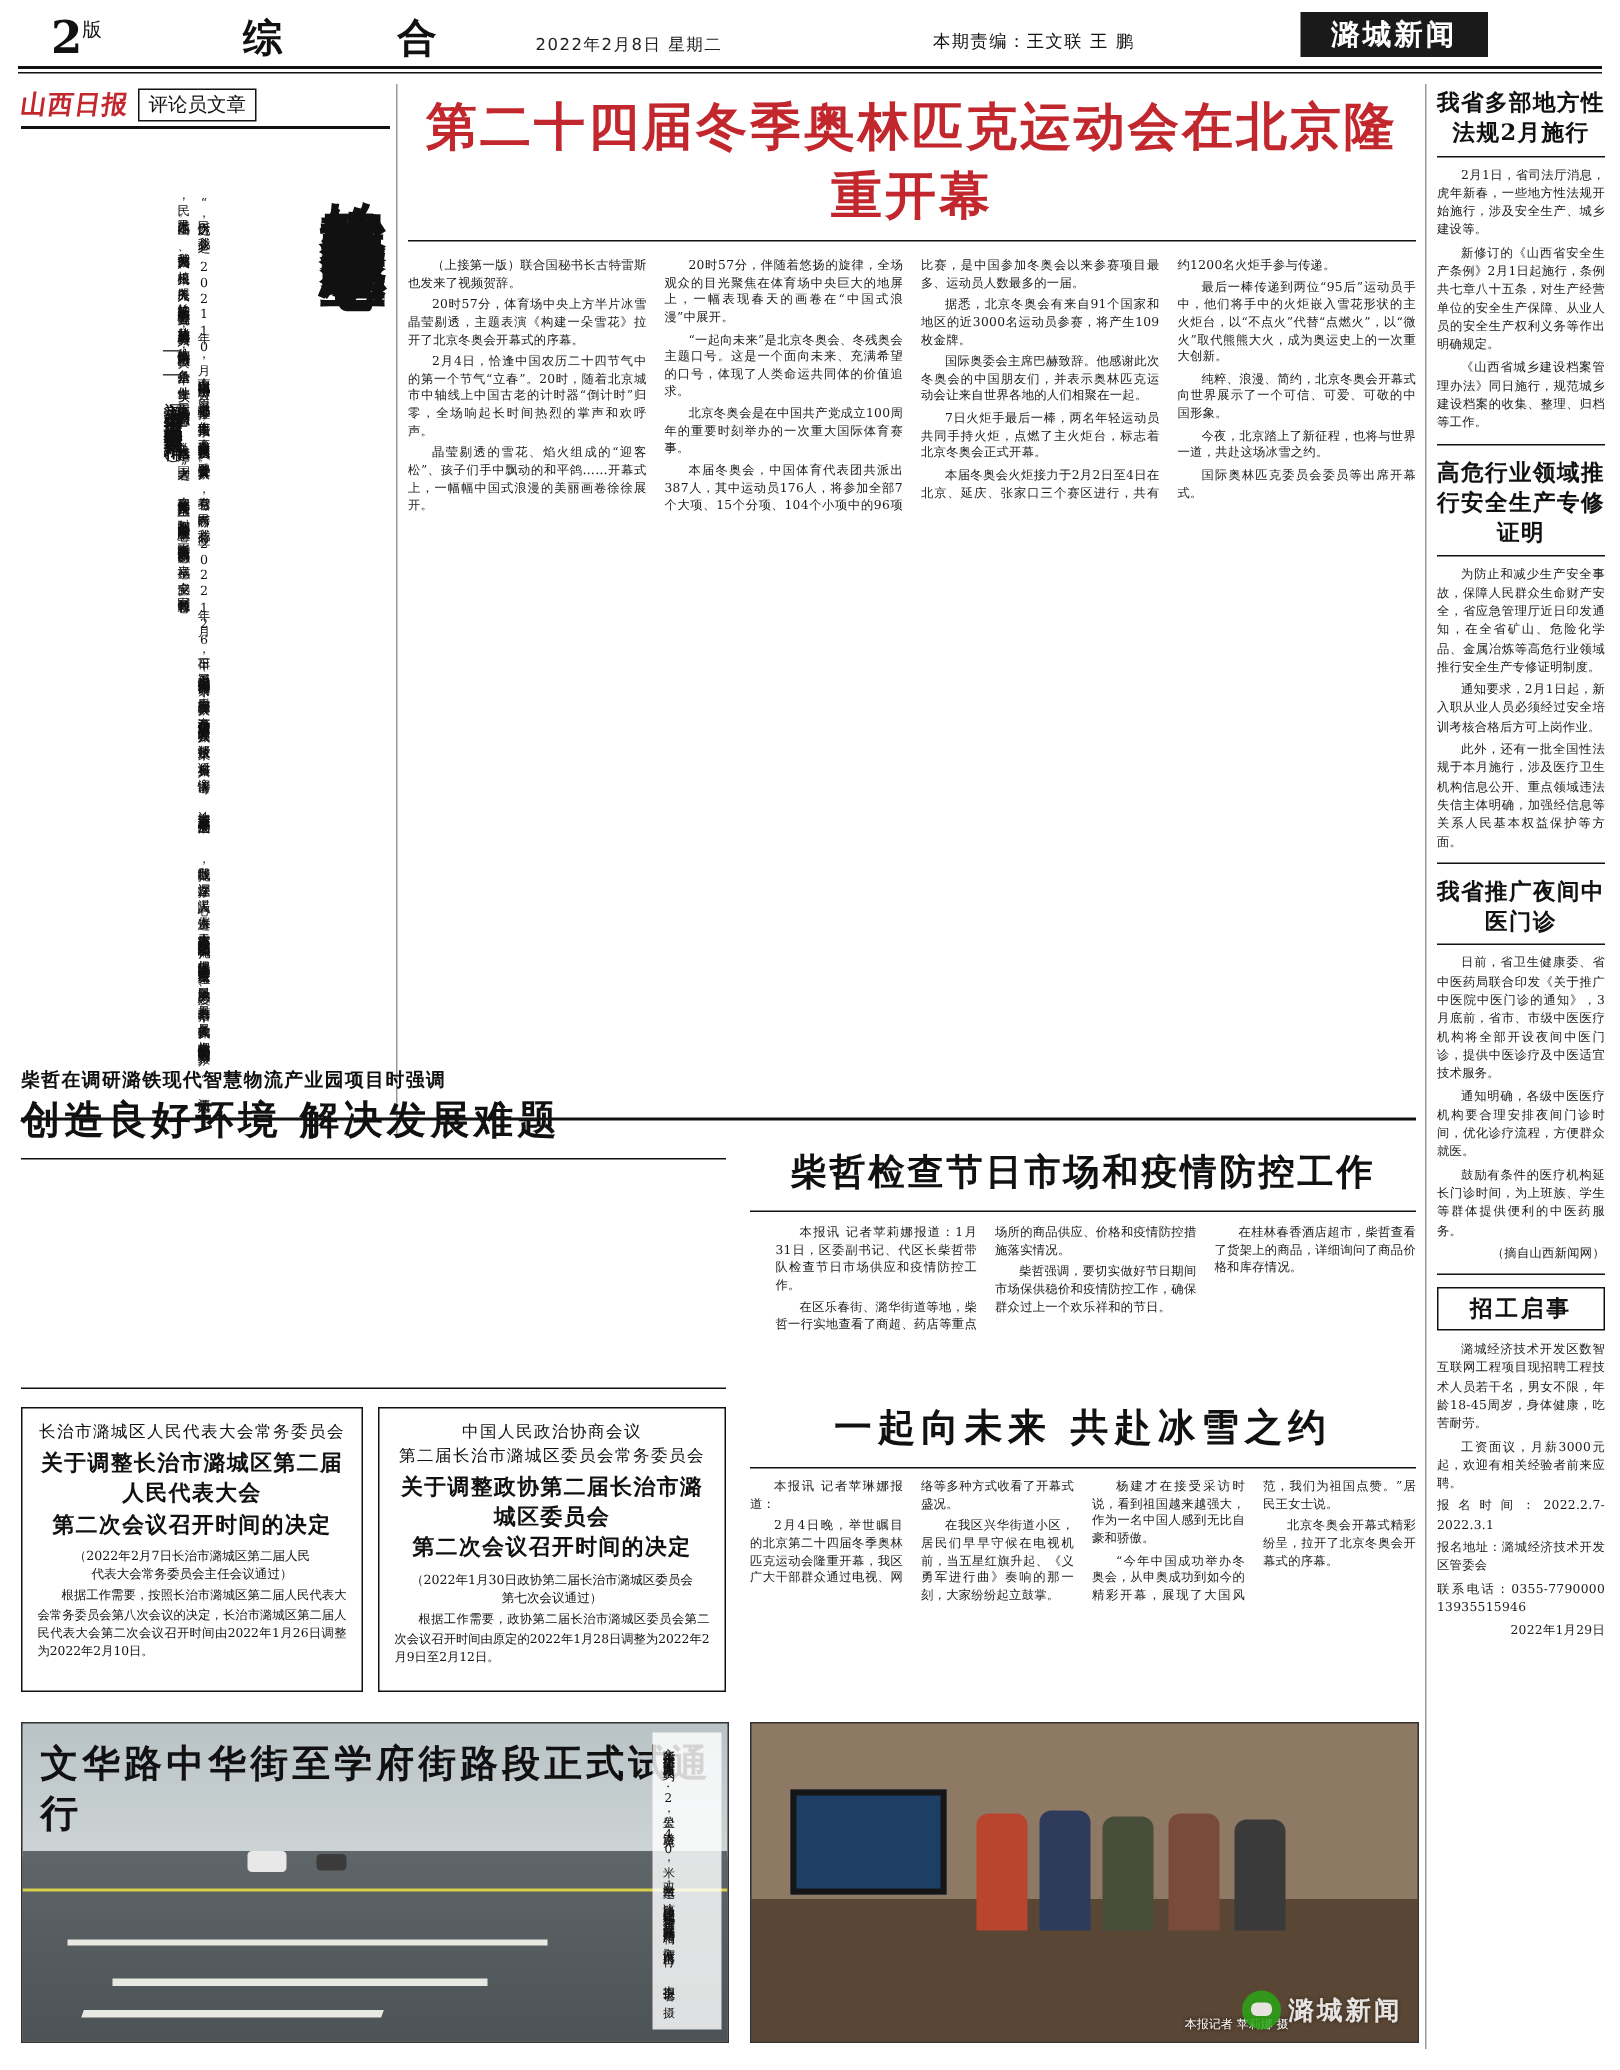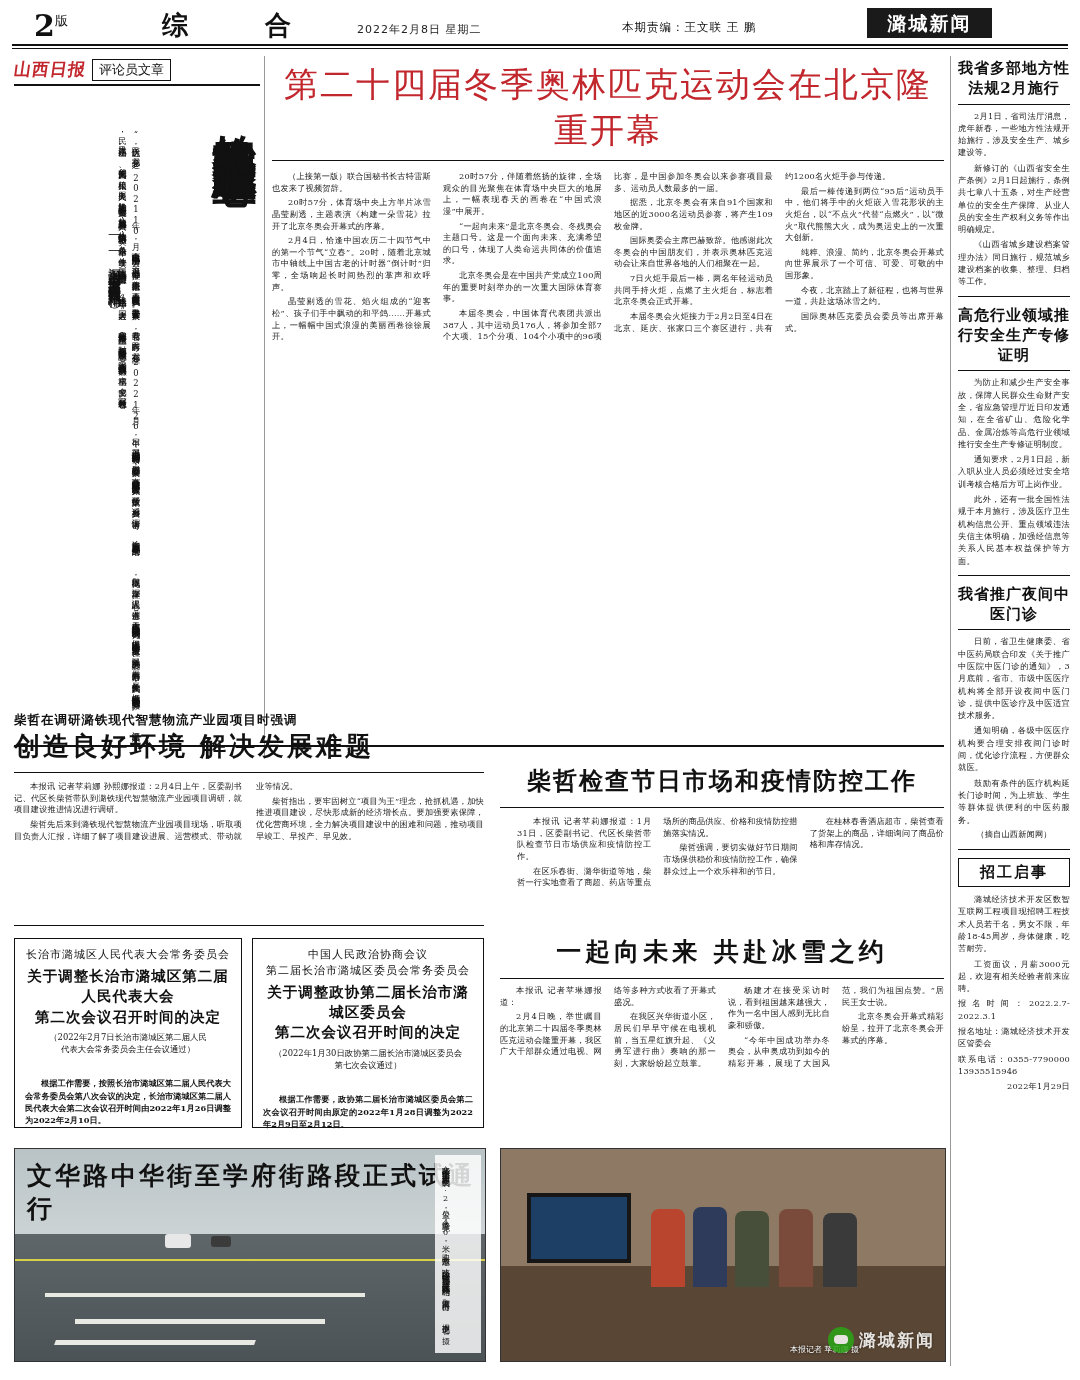--- a/index.html
+++ b/index.html
@@ -46,37 +46,37 @@
   }
   .body-text p{margin:0 0 3px 0;text-indent:16px;}
 
   
   .vtext{writing-mode:vertical-rl;text-orientation:upright;font-family:"DejaVu Serif","Liberation Serif",serif;font-size:8.4px;line-height:1.6;letter-spacing:0.5px;}
 
   
   .main-head{
     text-align:center;
     font-family:"DejaVu Serif","Liberation Serif",serif;
-    font-size:34px;font-weight:normal;color:#c1272d;letter-spacing:2px;
+    font-size:34px;font-weight:bold;color:#c1272d;letter-spacing:2px;
     margin-top:4px;
   }
   .mid-cols{column-count:4;column-gap:12px;column-rule:0;margin-top:10px;}
   .mid-cols p{margin:0 0 3px 0;text-indent:16px;}
 
   
   .deck-kicker{font-family:"DejaVu Serif","Liberation Serif",serif;font-size:12.5px;font-weight:bold;letter-spacing:1px;}
   .deck-title{font-family:"DejaVu Serif","Liberation Serif",serif;font-size:26px;font-weight:bold;letter-spacing:3px;}
   .deck-title2{font-family:"DejaVu Serif","Liberation Serif",serif;font-size:24px;font-weight:bold;letter-spacing:2px;text-align:center;}
 
   
   .notice{border:1px solid #111;padding:8px 10px;box-sizing:border-box;}
   .notice .org{text-align:center;font-family:"DejaVu Serif","Liberation Serif",serif;font-size:11px;letter-spacing:1px;line-height:1.45;}
   .notice .ttl{text-align:center;font-family:"DejaVu Serif","Liberation Serif",serif;font-size:14.5px;font-weight:bold;letter-spacing:1px;line-height:1.4;margin-top:3px;}
   .notice .sub{text-align:center;font-size:8.4px;margin-top:5px;line-height:1.4;font-family:"DejaVu Serif","Liberation Serif",serif;}
-  .notice .bodyn{font-size:8.2px;line-height:1.5;margin-top:22px;text-align:justify;text-indent:16px;font-family:"DejaVu Serif","Liberation Serif",serif;font-weight:bold;}
+  .notice .bodyn{font-size:8.2px;line-height:1.5;margin-top:2px;text-align:justify;text-indent:16px;font-family:"DejaVu Serif","Liberation Serif",serif;}
 
   
   .photo{position:relative;overflow:hidden;background:#8a8f92;}
   .road-sky{position:absolute;left:0;top:0;width:100%;height:42%;background:linear-gradient(#b9c3c6,#cdd4d5);}
   .road-surf{position:absolute;left:0;top:40%;width:100%;height:60%;background:linear-gradient(#5f6669,#4c5356);}
   .road-line{position:absolute;background:#e9e9e3;}
   .road-title{
     font-family:"DejaVu Serif","Liberation Serif",serif;
     color:#111;font-size:25px;font-weight:bold;letter-spacing:3px;
     position:absolute;left:12px;top:10px;
@@ -157,25 +157,20 @@
       <p>国际奥林匹克委员会委员等出席开幕式。</p>
     </div>
   </div>
 
   <div style="position:absolute;left:14px;top:745px;width:930px;border-top:2px solid #111;"></div>
 
   <div style="position:absolute;left:14px;top:712px;width:470px;">
     <div class="deck-kicker">柴哲在调研潞铁现代智慧物流产业园项目时强调</div>
     <div class="deck-title" style="margin-top:0;">创造良好环境  解决发展难题</div>
     <div style="border-top:1px solid #111;margin:8px 0;"></div>
-    <div class="body-text" style="column-count:2;column-gap:14px;height:140px;">
-      <p class="byline">本报讯  记者苹莉娜  孙熙娜报道：2月4日上午，区委副书记、代区长柴哲带队到潞铁现代智慧物流产业园项目调研，就项目建设推进情况进行调研。</p>
-      <p>柴哲先后来到潞铁现代智慧物流产业园项目现场，听取项目负责人汇报，详细了解了项目建设进展、运营模式、带动就业等情况。</p>
-      <p>柴哲指出，要牢固树立“项目为王”理念，抢抓机遇，加快推进项目建设，尽快形成新的经济增长点。要加强要素保障，优化营商环境，全力解决项目建设中的困难和问题，推动项目早竣工、早投产、早见效。</p>
-    </div>
   </div>
 
   <div style="position:absolute;left:500px;top:755px;width:444px;">
     <div class="deck-title2" style="margin-top:10px;">柴哲检查节日市场和疫情防控工作</div>
     <div style="border-top:1px solid #111;margin:10px 0 8px 0;"></div>
     <div class="body-text" style="column-count:3;column-gap:12px;height:130px;margin-left:17px;">
       <p class="byline">本报讯  记者苹莉娜报道：1月31日，区委副书记、代区长柴哲带队检查节日市场供应和疫情防控工作。</p>
       <p>在区乐春街、潞华街道等地，柴哲一行实地查看了商超、药店等重点场所的商品供应、价格和疫情防控措施落实情况。</p>
       <p>柴哲强调，要切实做好节日期间市场保供稳价和疫情防控工作，确保群众过上一个欢乐祥和的节日。</p>
       <p>在桂林春香酒店超市，柴哲查看了货架上的商品，详细询问了商品价格和库存情况。</p>
@@ -275,21 +270,21 @@
 
     <div style="border-top:1px solid #111;margin:8px 0;"></div>
 
     <div>
       <div class="rail-h">我省推广夜间中医门诊</div>
       <div style="border-top:1px solid #111;margin:5px 0;"></div>
       <div class="body-text">
         <p class="rail-p">日前，省卫生健康委、省中医药局联合印发《关于推广中医院中医门诊的通知》，3月底前，省市、市级中医医疗机构将全部开设夜间中医门诊，提供中医诊疗及中医适宜技术服务。</p>
         <p class="rail-p">通知明确，各级中医医疗机构要合理安排夜间门诊时间，优化诊疗流程，方便群众就医。</p>
         <p class="rail-p">鼓励有条件的医疗机构延长门诊时间，为上班族、学生等群体提供便利的中医药服务。</p>
-        <p class="rail-p" style="text-align:center;text-indent:0;font-family:Liberation Serif, serif;">（摘自山西新闻网）</p>
+        <p class="rail-p" style="text-align:right;text-indent:0;">（摘自山西新闻网）</p>
       </div>
     </div>
 
     <div style="border-top:1px solid #111;margin:8px 0;"></div>
 
     <div>
       <div class="rail-title-box">招工启事</div>
       <div class="body-text" style="margin-top:6px;">
         <p class="rail-p">潞城经济技术开发区数智互联网工程项目现招聘工程技术人员若干名，男女不限，年龄18-45周岁，身体健康，吃苦耐劳。</p>
         <p class="rail-p">工资面议，月薪3000元起，欢迎有相关经验者前来应聘。</p>

